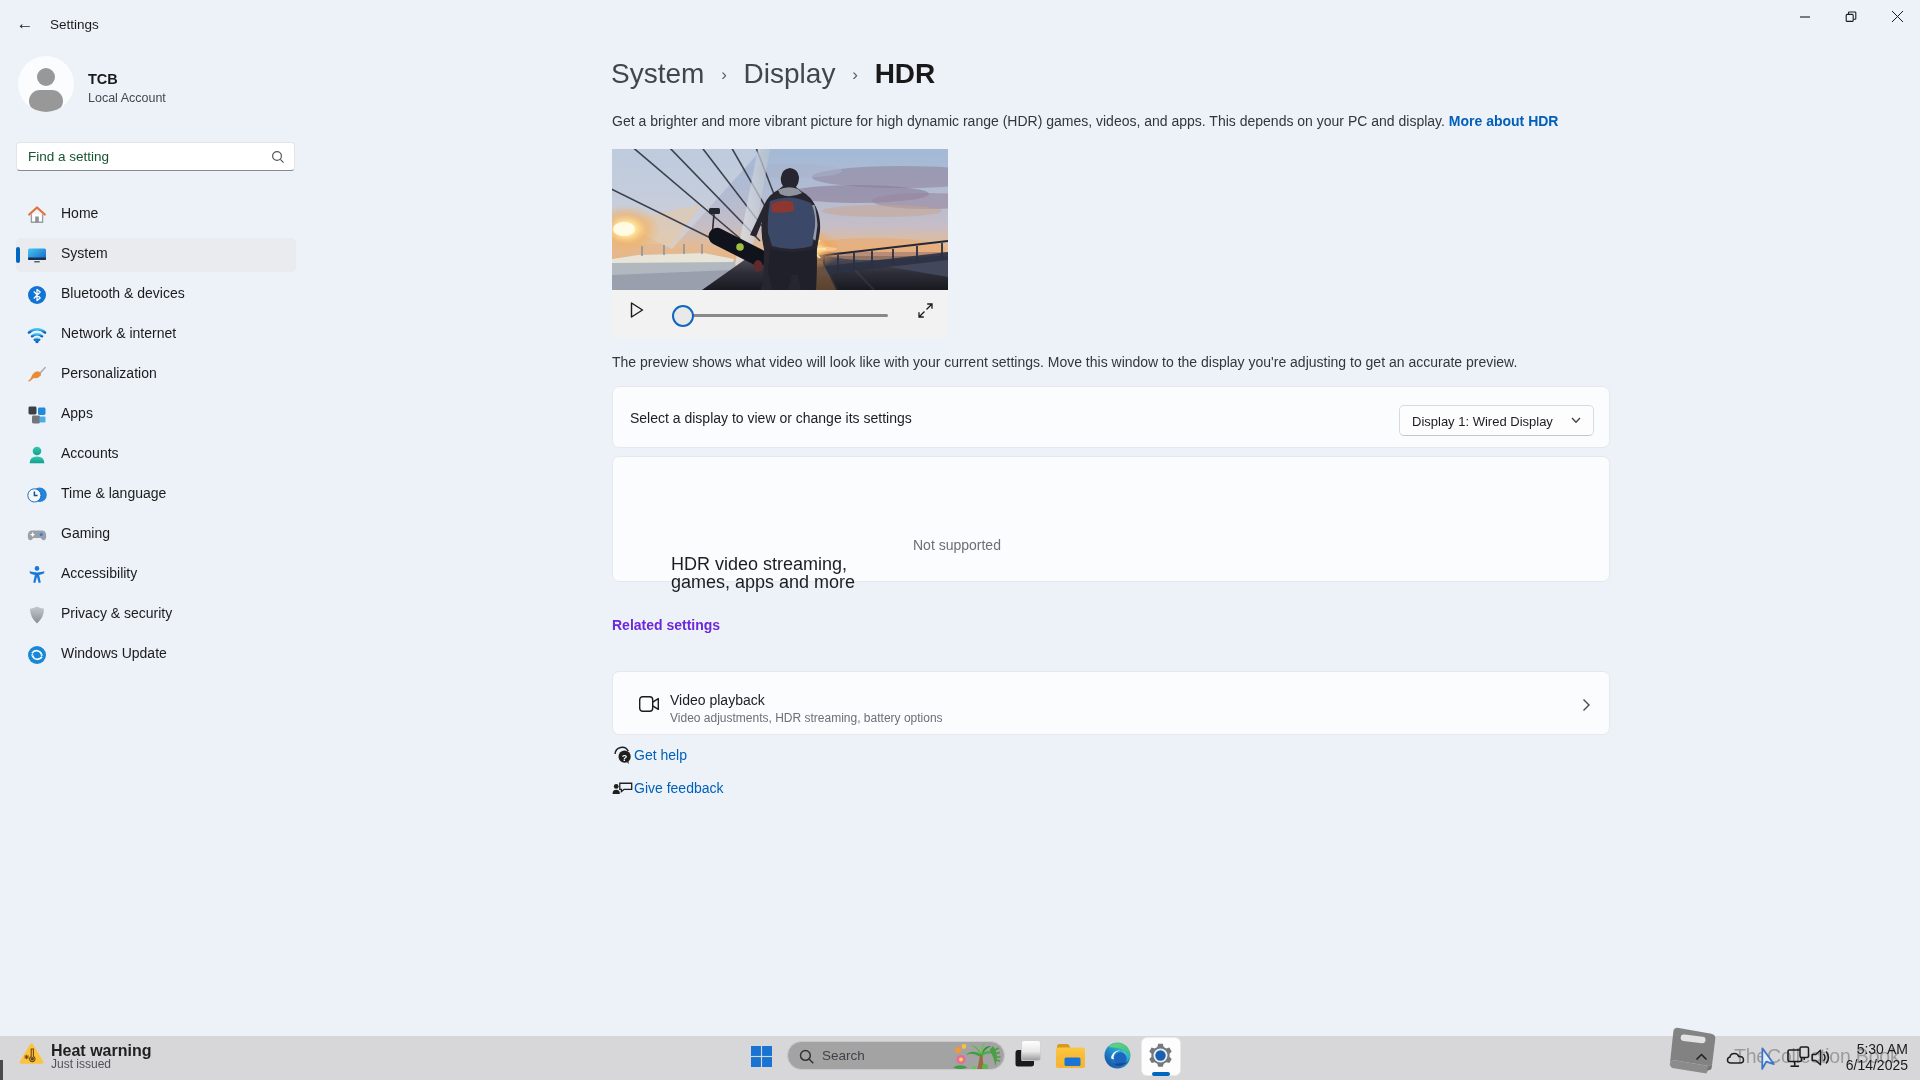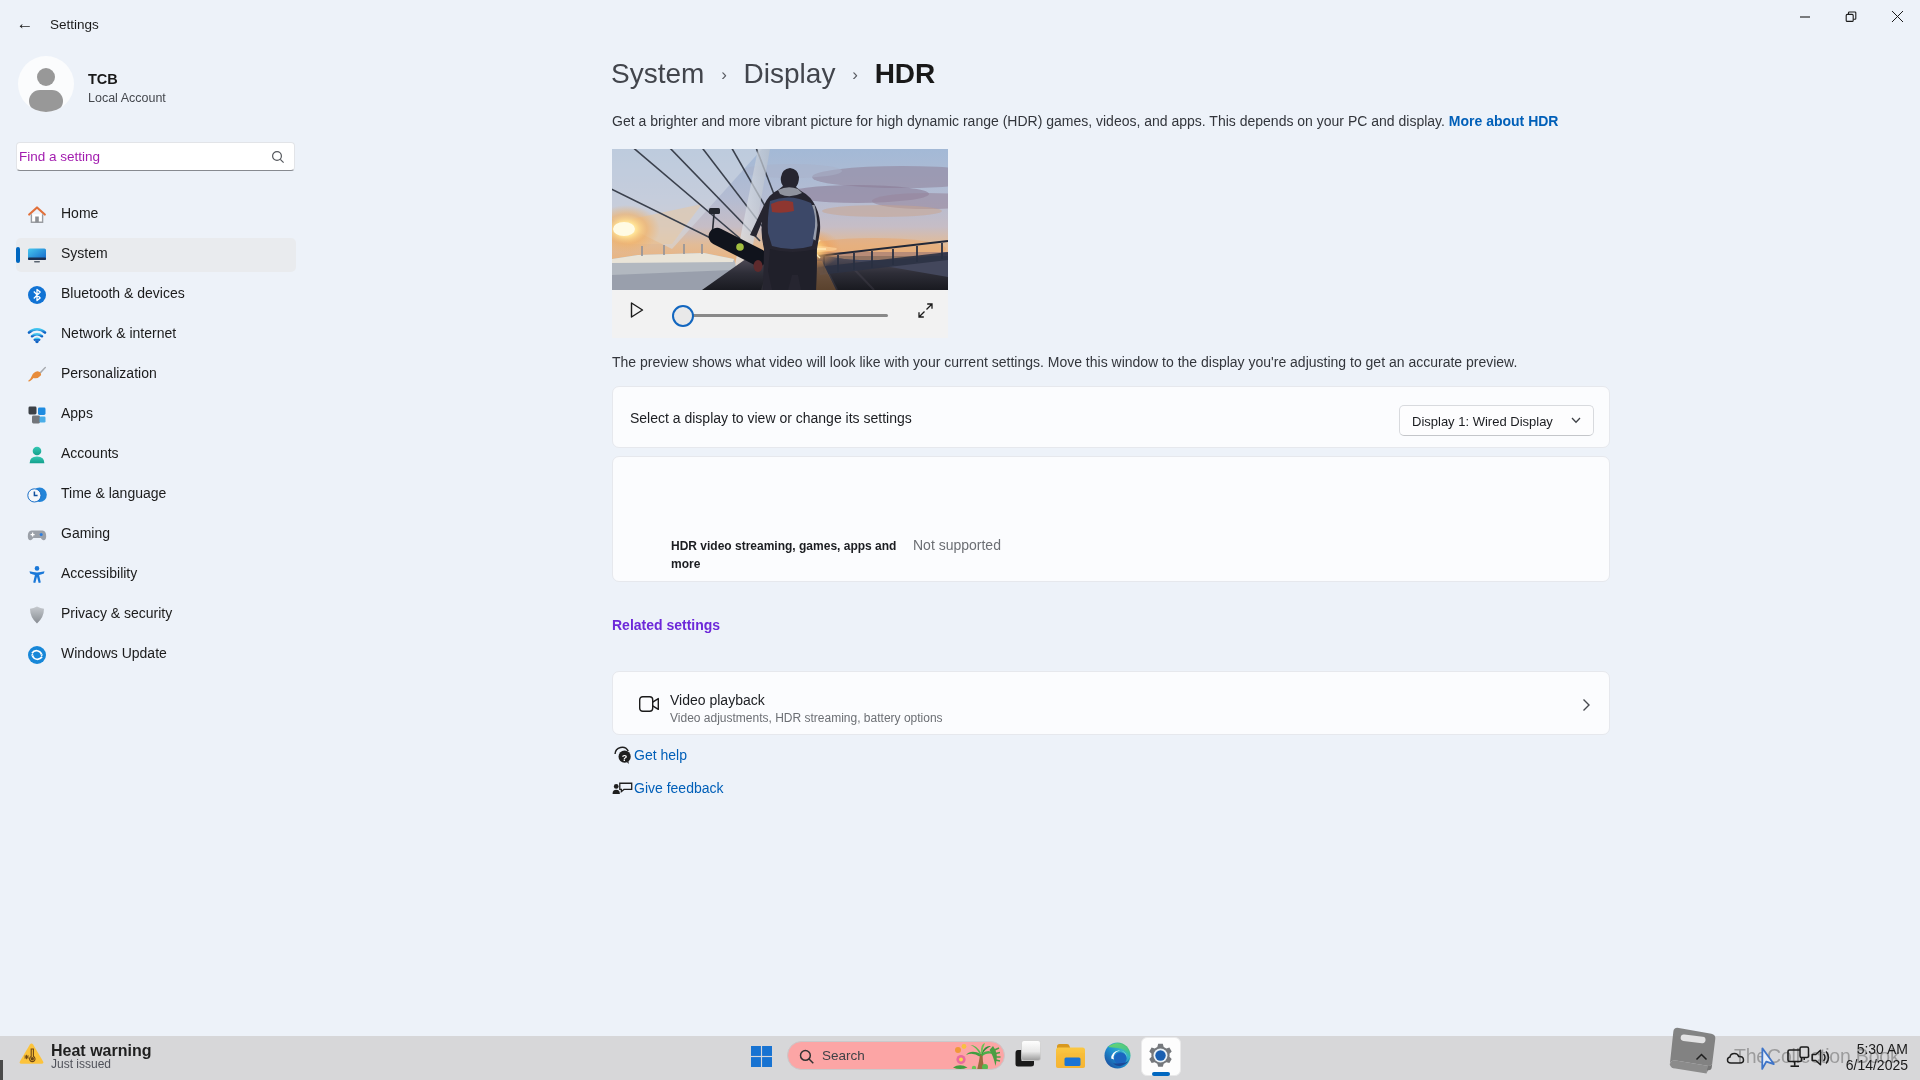--- a/index.html
+++ b/index.html
@@ -12,21 +12,21 @@
 .apptitle { left:50px; top:17px; font-size:13.5px; color:#1b1b1b; }
 .cap { top:0; width:46px; height:33px; display:flex; align-items:center; justify-content:center; }
 
 
 .avatar { left:18px; top:56px; width:56px; height:56px; border-radius:50%; background:#fbfcfd; overflow:hidden; }
 .avatar .head { position:absolute; left:19px; top:12px; width:18px; height:18px; border-radius:50%; background:#989898; }
 .avatar .bod { position:absolute; left:11px; top:34px; width:34px; height:22px; border-radius:11px; background:#989898; }
 .uname { left:88px; top:71px; font-size:14.5px; font-weight:bold; color:#191919; }
 .uacct { left:88px; top:91px; font-size:12.5px; color:#45484e; }
 .searchbox { left:16px; top:142px; width:279px; height:29px; background:#ffffff; border:1px solid #e2e4e8; border-bottom:1px solid #878a90; border-radius:4px; }
-.searchbox .ph { position:absolute; left:2px; top:6px; font-size:13.5px; color:#a21caf;text-align:center; }
+.searchbox .ph { position:absolute; left:11px; top:6px; font-size:13.5px; color:#14532d;text-align:center; }
 .nav { left:16px; top:198px; width:280px; }
 .navitem { position:absolute; left:0; width:280px; height:34px; border-radius:5px; }
 .navitem.sel { background:#e9ebee; }
 .navitem .bar { position:absolute; left:0px; top:9px; width:3.5px; height:16px; background:#0067c0; border-radius:2px; }
 .navitem .nico { position:absolute; left:11px; top:7px; width:20px; height:20px; }
 .navitem .nlab { position:absolute; left:45px; top:7px; font-size:14px; color:#1b1b1b; }
 
 
 .crumb { left:611px; top:58px; font-size:28px; color:#42454c; }
 .crumb b { color:#191919; font-weight:600; }
@@ -41,39 +41,39 @@
 .card1 { left:612px; top:386px; width:998px; height:62px; }
 .card1 .lab { position:absolute; left:17px; top:23px; font-size:14px; color:#1b1d21; }
 .drop { position:absolute; left:786px; top:18px; width:195px; height:31px; background:#fdfdfe; border:1px solid #d8dade; border-bottom-color:#c4c6ca; border-radius:5px; }
 .drop .dt { position:absolute; left:12px; top:8px; font-size:13px; color:#1b1d21; }
 .drop .dc { position:absolute; right:11px; top:8px; }
 
 .card2 { left:612px; top:456px; width:998px; height:126px; }
 .card2 .hd { position:absolute; left:0; top:0; width:100%; height:66px; border-bottom:1px solid #e8eaed; }
 .card2 .hd .t { position:absolute; left:17px; top:27px; font-size:14px; color:#1b1d21; }
 .card2 .row { position:absolute; left:0; top:67px; width:100%; height:58px; }
-.card2 .row .k { position:absolute; left:58px; top:13px; font-size:12px; color:#1b1d21; width:236px; line-height:18px;font-weight:bold; }
+.card2 .row .k { position:absolute; left:58px; top:31px; font-size:18px; color:#1b1d21; width:236px; line-height:18px; }
 .card2 .row .v { position:absolute; left:300px; top:13px; font-size:14px; color:#6c6f74; }
 
 .relhead { left:612px; top:617px; font-size:14px; font-weight:bold; color:#6d28d9; }
 .card3 { left:612px; top:671px; width:998px; height:64px; }
 .card3 .t { position:absolute; left:57px; top:20px; font-size:14px; color:#1b1d21; }
 .card3 .s { position:absolute; left:57px; top:39px; font-size:12px; color:#6c6f74; }
 
 .help { left:612px; top:740px; }
 .hrow { position:absolute; left:0; height:30px; width:400px; white-space:nowrap; }
 .hrow .hico { position:absolute; left:0; top:0; width:22px; height:22px; }
 .hrow .hl { position:absolute; left:22px; top:3px; font-size:14px; color:#005fb8; }
 
 
 .taskbar { left:0; top:1036px; width:1920px; height:44px; background:#d7d7d9; }
 .deskpeek { left:0px; top:1060px; width:3px; height:20px; background:#4a4a4a; }
 .notif-t1 { left:51px; top:1042px; font-size:16px; font-weight:bold; color:#1f1f1f; }
 .notif-t2 { left:51px; top:1057px; font-size:12px; color:#50525a; }
-.spill { left:787px; top:1041px; width:218px; height:29px; background:#fca5a5; border:1px solid #c9c9cb; border-radius:15px; overflow:hidden; }
+.spill { left:787px; top:1041px; width:218px; height:29px; background:#a3a3a3; border:1px solid #c9c9cb; border-radius:15px; overflow:hidden; }
 .spill .st { position:absolute; left:34px; top:6px; font-size:13.5px; color:#3f4247; }
 .setbox { left:1141px; top:1037px; width:40px; height:39px; background:#fdfdfd; border:1px solid #e9e9ea; border-radius:6px; }
 .setline { left:1152px; top:1072px; width:18px; height:3.5px; border-radius:2px; background:#0067c0; }
 .clock { left:1790px; top:1041px; z-index:7; width:118px; text-align:right; font-size:14px; color:#1b1b1b; line-height:16px; }
 .wmtext { left:1734px; top:1045px; font-size:19.5px; color:rgba(105,105,105,0.55); letter-spacing:-0.2px; z-index:4; }
 .tray { z-index:6; }
 </style>
 </head>
 <body>
 

